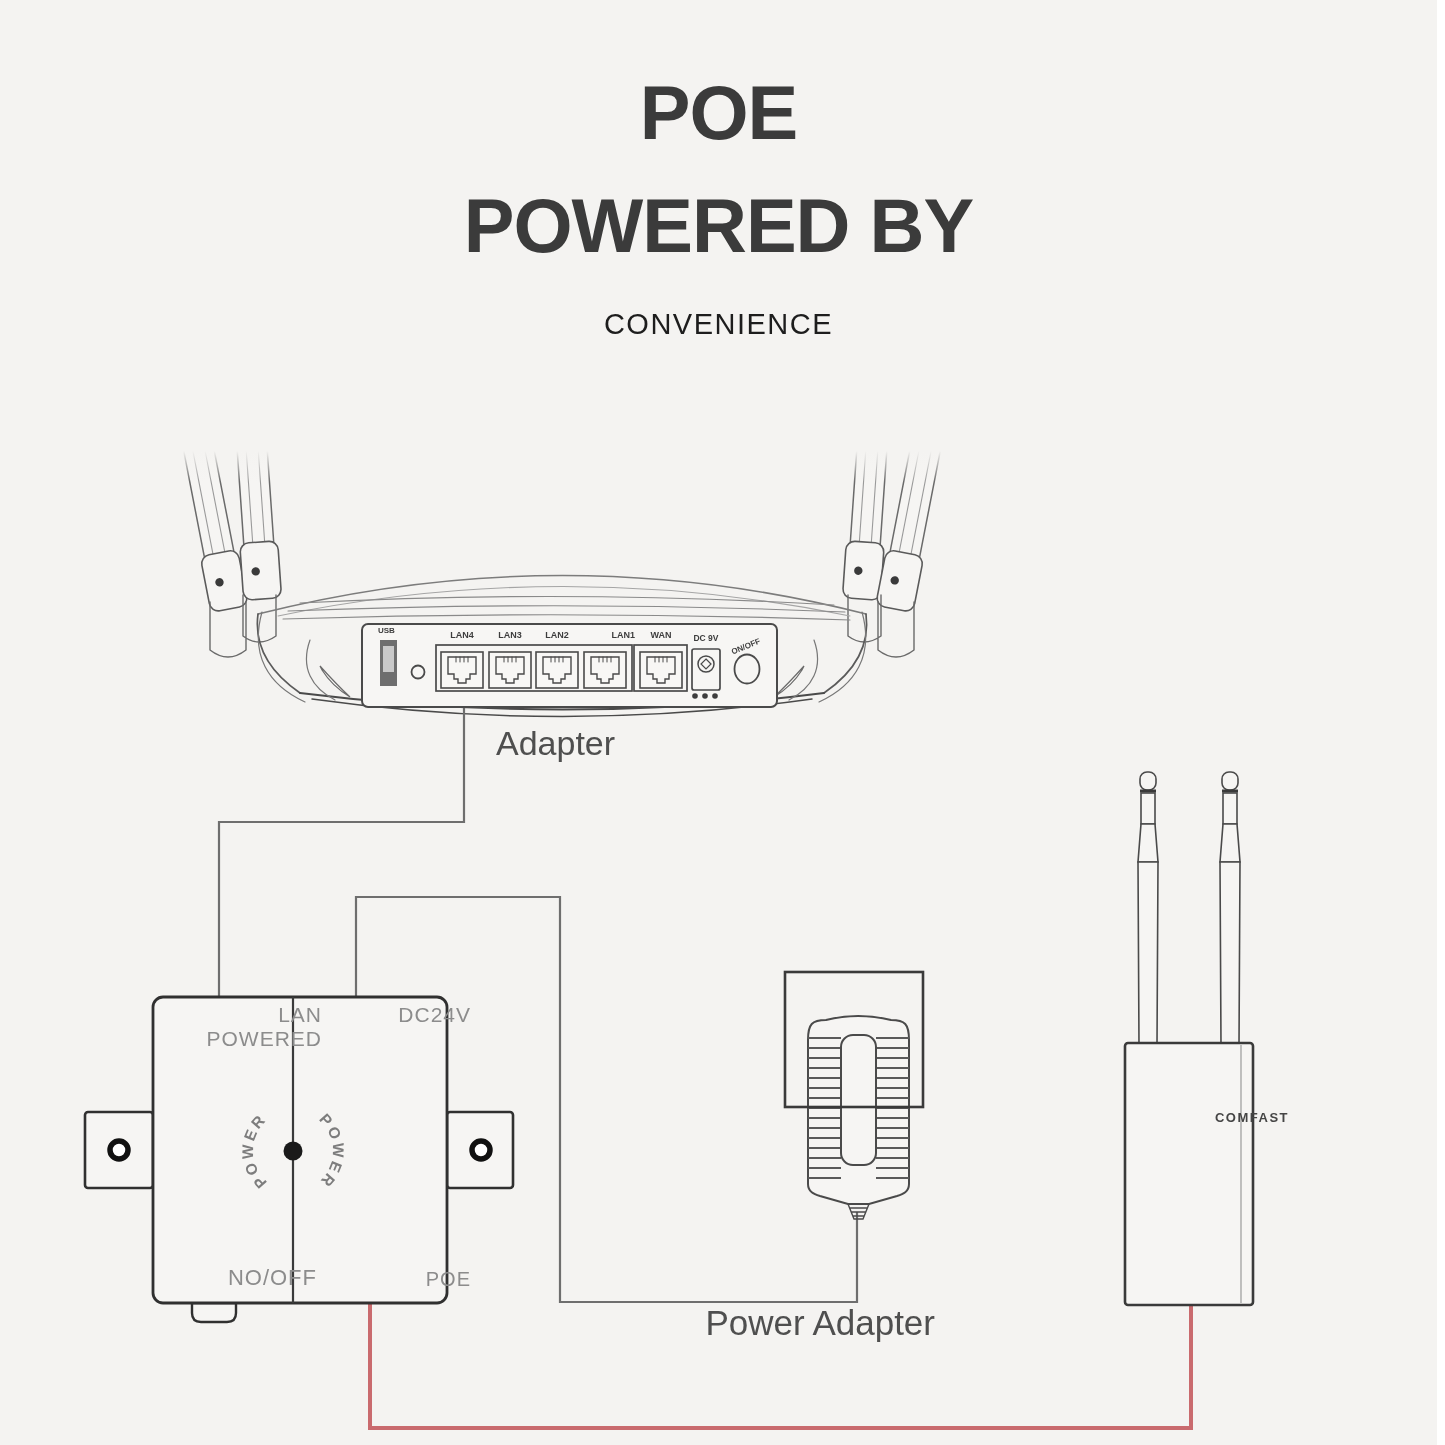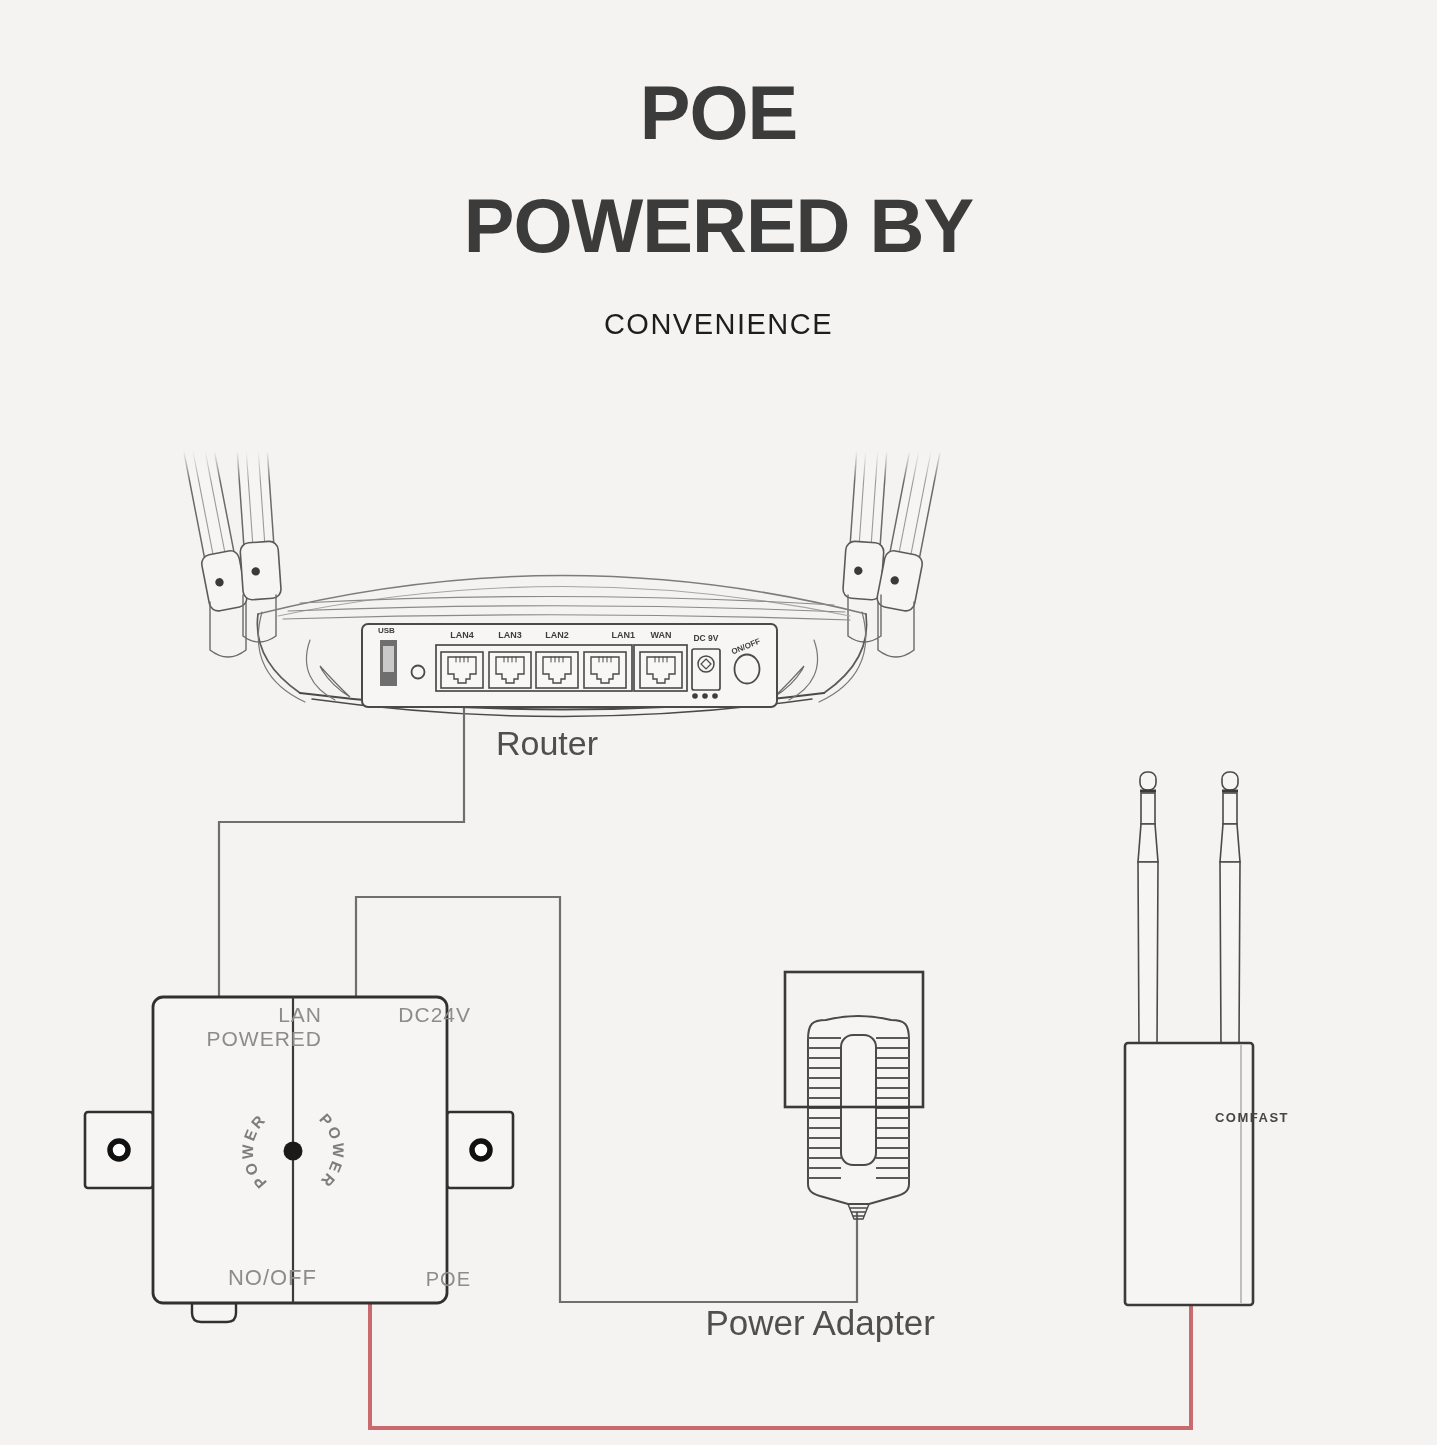--- a/index.html
+++ b/index.html
@@ -151,21 +151,21 @@
       <use href="#apAntenna" transform="translate(1230,1045)"></use>
       <rect x="1125" y="1043" width="128" height="262" rx="3" fill="#f6f5f3" stroke="#3a3a3a" stroke-width="2.6"></rect>
       <path d="M1241,1045 V1303" stroke="#9a9a9a" stroke-width="1.2" fill="none"></path>
     </g>
   </svg>
 
   <div class="abs ctr title-main" style="top:75px;font-size:76px;">POE</div>
   <div class="abs ctr title-sub" style="top:310px;font-size:29px;">CONVENIENCE</div>
   <div class="abs ctr title-main" style="top:188px;font-size:76px;">POWERED BY</div>
 
-  <div class="abs dev-label" style="left:496px;top:726px;font-size:34px;">Router</div>
+  <div class="abs dev-label" style="left:496px;top:726px;font-size:34px;">Adapter</div>
   <div class="abs dev-label" style="left:535px;top:1305px;width:400px;text-align:right;font-size:35px;">Power Adapter</div>
 
   <div class="abs inj-label cl" style="left:222px;top:1004px;font-size:21px;">LAN</div>
   <div class="abs inj-label cl" style="left:222px;top:1028px;font-size:21px;">POWERED</div>
   <div class="abs inj-label cl" style="left:371px;top:1004px;font-size:21px;">DC24V</div>
   <div class="abs inj-label cl" style="left:217px;top:1267px;font-size:22px;">NO/OFF</div>
   <div class="abs inj-label cl" style="left:371px;top:1269px;font-size:20px;">POE</div>
 
   <div class="abs brand cl" style="left:1189px;top:1111px;font-size:13px;">COMFAST</div>
 

